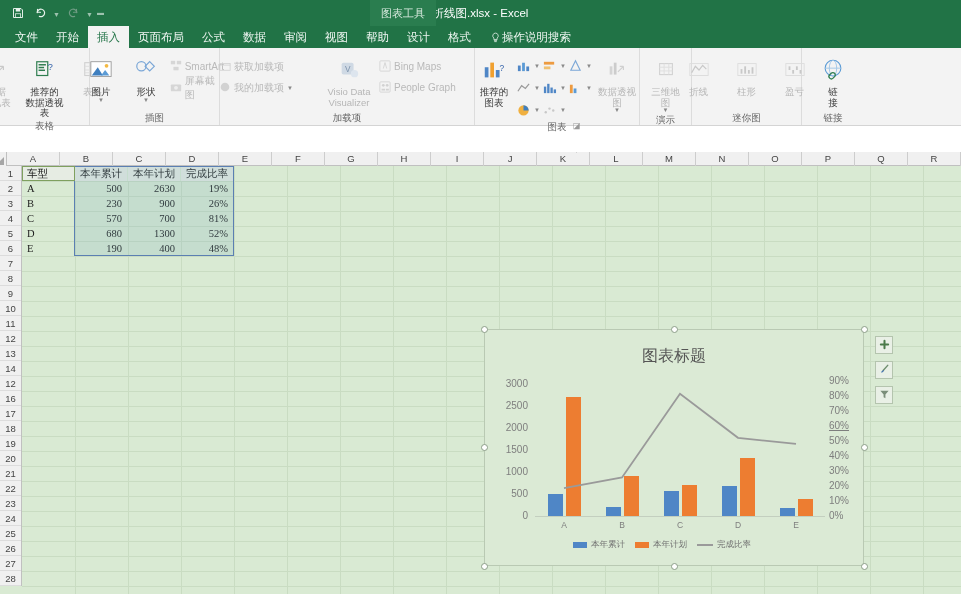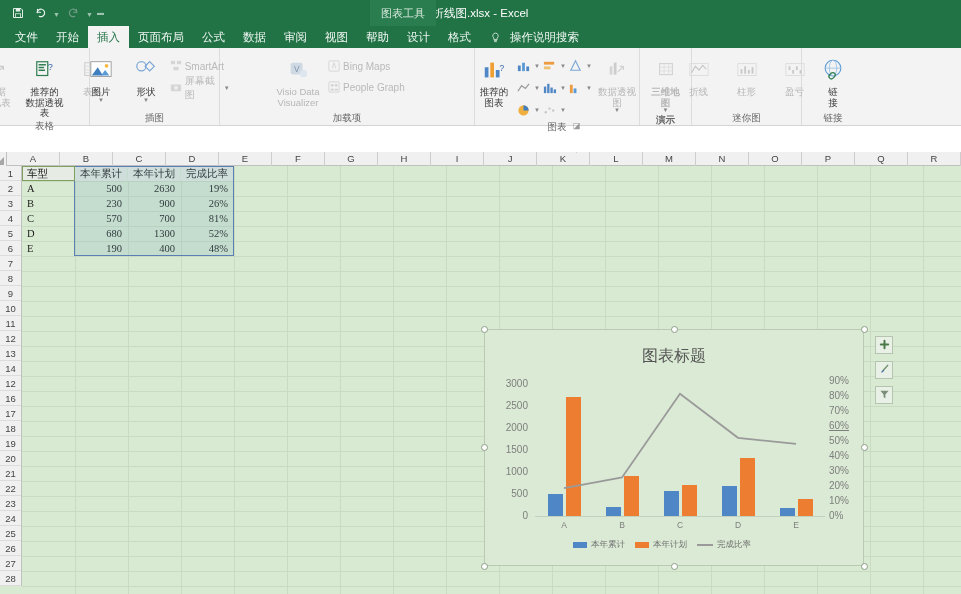--- a/index.html
+++ b/index.html
@@ -39,21 +39,21 @@
     position: absolute; top: 26px; left: 0; width: 961px; height: 22px;
     background: #217346;
   }
   .tabs { display: flex; align-items: stretch; height: 22px; padding-left: 6px; }
   .tab {
     padding: 0 9px; display: flex; align-items: center;
     color: #f0f7f3; font-size: 11.5px; white-space: nowrap;
   }
   .tab.active { background: #f3f3f3; color: #217346; }
   .tab.ctx { color: #eaf4ee; }
-  .tellme { display: flex; align-items: center; gap: 9px; padding-left: 10px; color: #eef6f1; font-size: 11.5px; }
+  .tellme { display: flex; align-items: center; gap: 1px; padding-left: 10px; color: #eef6f1; font-size: 11.5px; }
   .bulb { width: 11px; height: 13px; display: block; }
 
   
   .ribbon {
     position: absolute; top: 48px; left: 0; width: 961px; height: 78px;
     background: #f3f3f3; border-bottom: 1px solid #d4d4d4;
     display: flex; align-items: stretch;
   }
   .rgroup { position: relative; display: flex; flex-direction: column; align-items: center;
             padding: 2px 4px 0 4px; border-right: 1px solid #dcdcdc; }
@@ -276,20 +276,40 @@
             <span>屏幕截图</span>
             <span class="mini-caret">▼</span>
           </div>
         </div>
       </div>
       <div class="rgroup-label">插图</div>
     </div>
 
     <div class="rgroup" style="width:255px;">
       <div class="rgroup-body" style="align-items:flex-start;">
+        <div class="smallcol" style="width:100px; padding-top:4px;">
+          <div class="smallrow dim">
+            <span>
+              <svg width="12" height="12" viewBox="0 0 14 14">
+                  <rect x="1" y="4" width="12" height="8" fill="none" stroke="#d2d2d2" stroke-width="1"></rect>
+                  <path d="M1 6h12" stroke="#d2d2d2"></path>
+                </svg>
+            </span>
+            <span>获取加载项</span>
+          </div>
+          <div class="smallrow dim">
+            <span>
+              <svg width="12" height="12" viewBox="0 0 14 14">
+                  <circle cx="7" cy="7" r="5" fill="#d2d2d2"></circle>
+                </svg>
+            </span>
+            <span>我的加载项</span>
+            <span class="mini-caret">▼</span>
+          </div>
+        </div>
         <div class="bigbtn dim" style="width:56px;">
           <span class="ico">
             <svg width="22" height="22" viewBox="0 0 24 24">
                 <rect x="4" y="4" width="13" height="13" rx="2" fill="#cfd9e4"></rect>
                 <text x="7.5" y="14" font-size="9" fill="#7e93ac" font-family="sans-serif">V</text>
                 <circle cx="18" cy="16" r="4" fill="#dde5ee"></circle>
               </svg>
           </span>
           <span class="lbl" style="white-space:pre-line;">Visio Data
 Visualizer</span>
@@ -411,21 +431,21 @@
           <span class="lbl">数据透视图</span>
           <span class="car">▼</span>
         </div>
       </div>
       <div class="rgroup-label">
         <span>图表</span>
         <span class="dlg">◪</span>
       </div>
     </div>
 
-    <div class="rgroup" style="width:52px;font-weight:bold;">
+    <div class="rgroup" style="width:52px;">
       <div class="rgroup-body">
         <div class="bigbtn dim">
           <span class="ico">
             <svg width="22" height="22" viewBox="0 0 24 24">
                 <rect x="5" y="5" width="14" height="12" fill="none" stroke="#d2d2d2" stroke-width="1.2"></rect>
                 <path d="M5 9h14M5 13h14M10 5v12M15 5v12" stroke="#dedede" stroke-width="1"></path>
               </svg>
           </span>
           <span class="lbl" style="white-space:pre-line;">三维地
 图</span>

